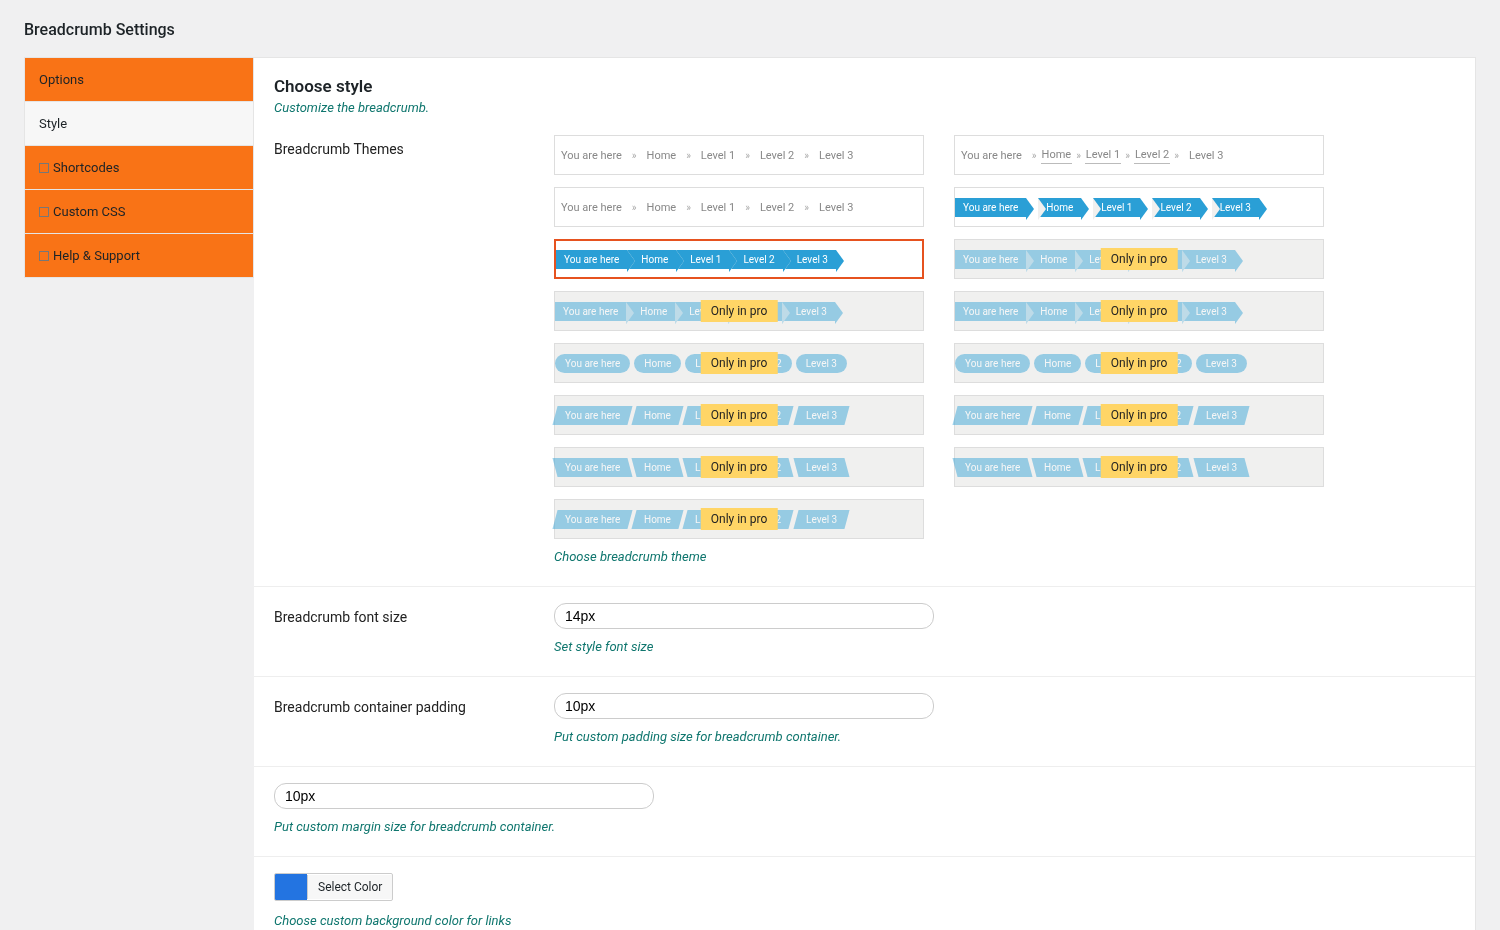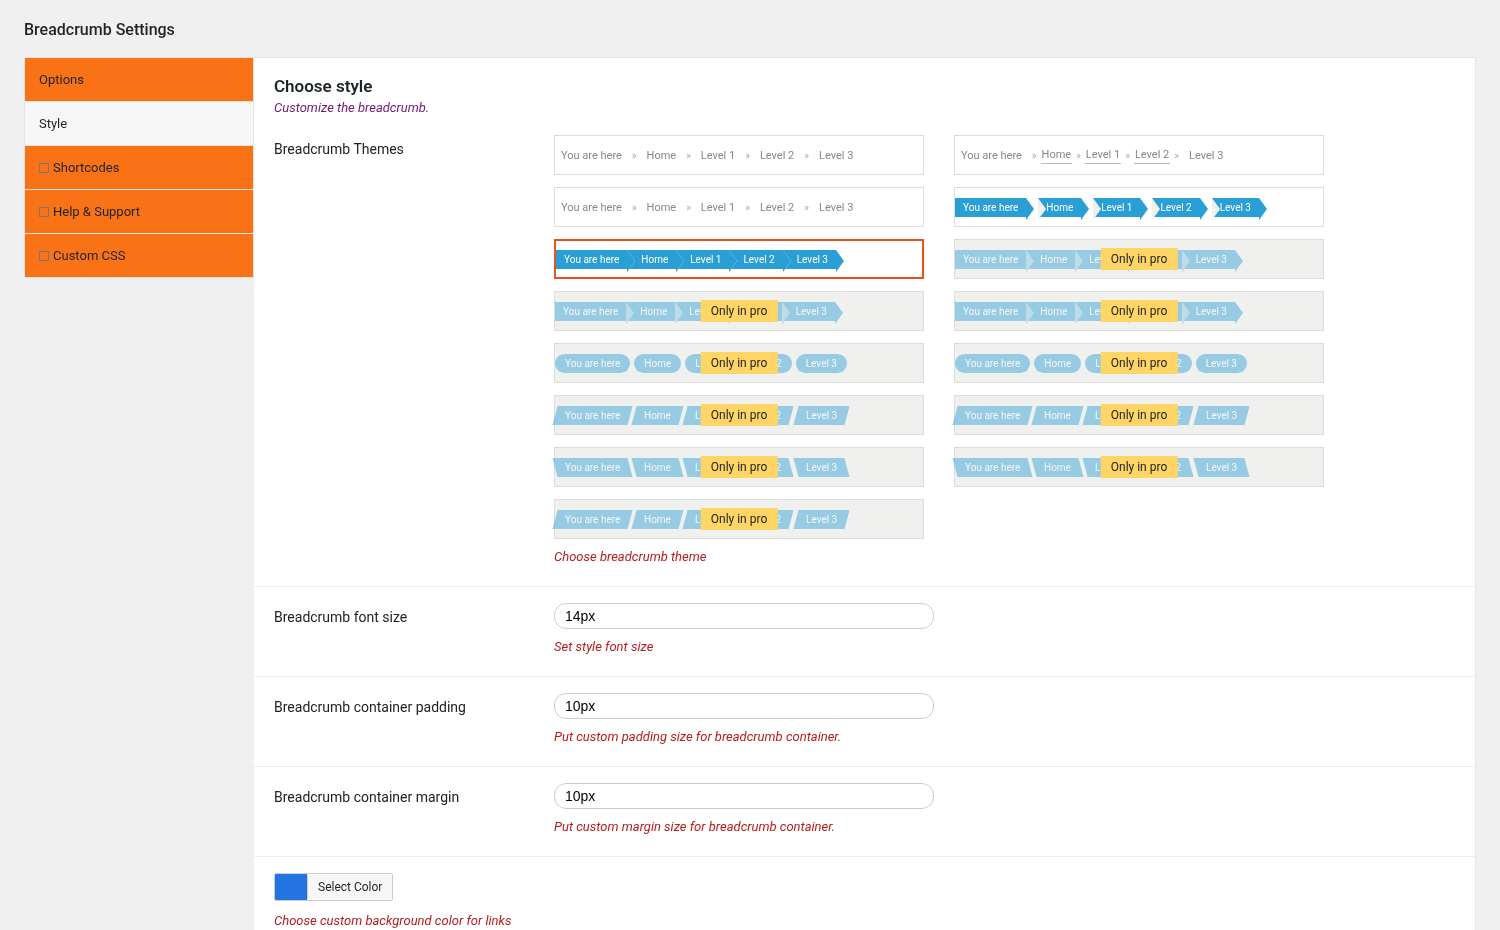--- a/index.html
+++ b/index.html
@@ -16,29 +16,29 @@
 .tab-item {
   display: block; padding: 14px 14px; background: #f7f7f7; border: 1px solid #e5e5e5;
   border-bottom: none; font-size: 13px; cursor: pointer;
 }
 .tab-item:last-child { border-bottom: 1px solid #e5e5e5; }
 .tab-item.active { background: #f97316; }
 .tab-icon { display:inline-block; width:10px; height:10px; border:1px solid #777; margin-right:4px; vertical-align:-1px;}
 .content { flex: 1; background: #fff; border: 1px solid #e5e5e5; border-left: none; }
 .section-head { padding: 18px 20px 20px 20px; }
 .section-head h2 { font-size: 17px; font-weight: 600; margin-bottom: 4px; }
-.section-head .desc { font-style: italic; color: #701a75; font-size: 13px; }
+.section-head .desc { font-style: italic; color: #0f766e; font-size: 13px; }
 .form-row { display: flex; border-top: 1px solid #eee; padding: 16px 20px 22px 20px; }
 .form-row.first { border-top: none; padding-top: 0; }
 .form-row .label { width: 280px; flex: 0 0 280px; font-size: 14px; color: #222; padding-top: 6px; }
 .form-row .field { flex: 1; }
 .field input[type=text] {
   width: 380px; padding: 4px 10px; border: 1px solid #ccc; border-radius: 12px; font-size: 14px;
 }
-.field .hint { font-style: italic; color: #b91c1c; margin-top: 10px; font-size: 13px; }
+.field .hint { font-style: italic; color: #0f766e; margin-top: 10px; font-size: 13px; }
 .themes-grid { display: grid; grid-template-columns: 370px 370px; gap: 12px 30px; margin-bottom: 8px;}
 .theme-card {
   border: 1px solid #ddd; background: #f0f0ef; padding: 4px 0; position: relative;
   display: flex; align-items: center; gap: 4px; height: 40px; font-size: 11px;
 }
 .theme-card.selected { border: 2px solid #e6521f; }
 .crumb-plain { color: #888; padding: 3px 6px; }
 .sep { color: #aaa; font-size: 10px; }
 .crumb-link { color: #888; border-bottom: 1px solid #bbb; padding: 2px 1px; }
 
@@ -79,22 +79,22 @@
 <body>
 
 <div class="wrap">
   <h1 class="page-title">Breadcrumb Settings</h1>
 
   <div class="layout">
     <div class="sidebar">
       <div class="tab-item active"><span>Options</span></div>
       <div class="tab-item"><span>Style</span></div>
       <div class="tab-item active"><span class="tab-icon"></span><span>Shortcodes</span></div>
+      <div class="tab-item active"><span class="tab-icon"></span><span>Custom CSS</span></div>
       <div class="tab-item active"><span class="tab-icon"></span><span>Help &amp; Support</span></div>
-      <div class="tab-item active"><span class="tab-icon"></span><span>Custom CSS</span></div>
     </div>
 
     <div class="content">
       <div class="section-head">
         <h2>Choose style</h2>
         <div class="desc">Customize the breadcrumb.</div>
       </div>
 
       <div class="form-row first">
         <div class="label">Breadcrumb Themes</div>
@@ -254,21 +254,20 @@
 
       <div class="form-row">
         <div class="label">Breadcrumb container padding</div>
         <div class="field">
           <input type="text" value="10px" style="">
           <div class="hint">Put custom padding size for breadcrumb container.</div>
         </div>
       </div>
 
       <div class="form-row">
-        <div class="label">Breadcrumb container margin</div>
         <div class="field">
           <input type="text" value="10px" style="">
           <div class="hint">Put custom margin size for breadcrumb container.</div>
         </div>
       </div>
 
       <div class="form-row">
         <div class="field">
           <div class="color-pick">
             <div class="color-swatch" style="background:#2374e1"></div>

